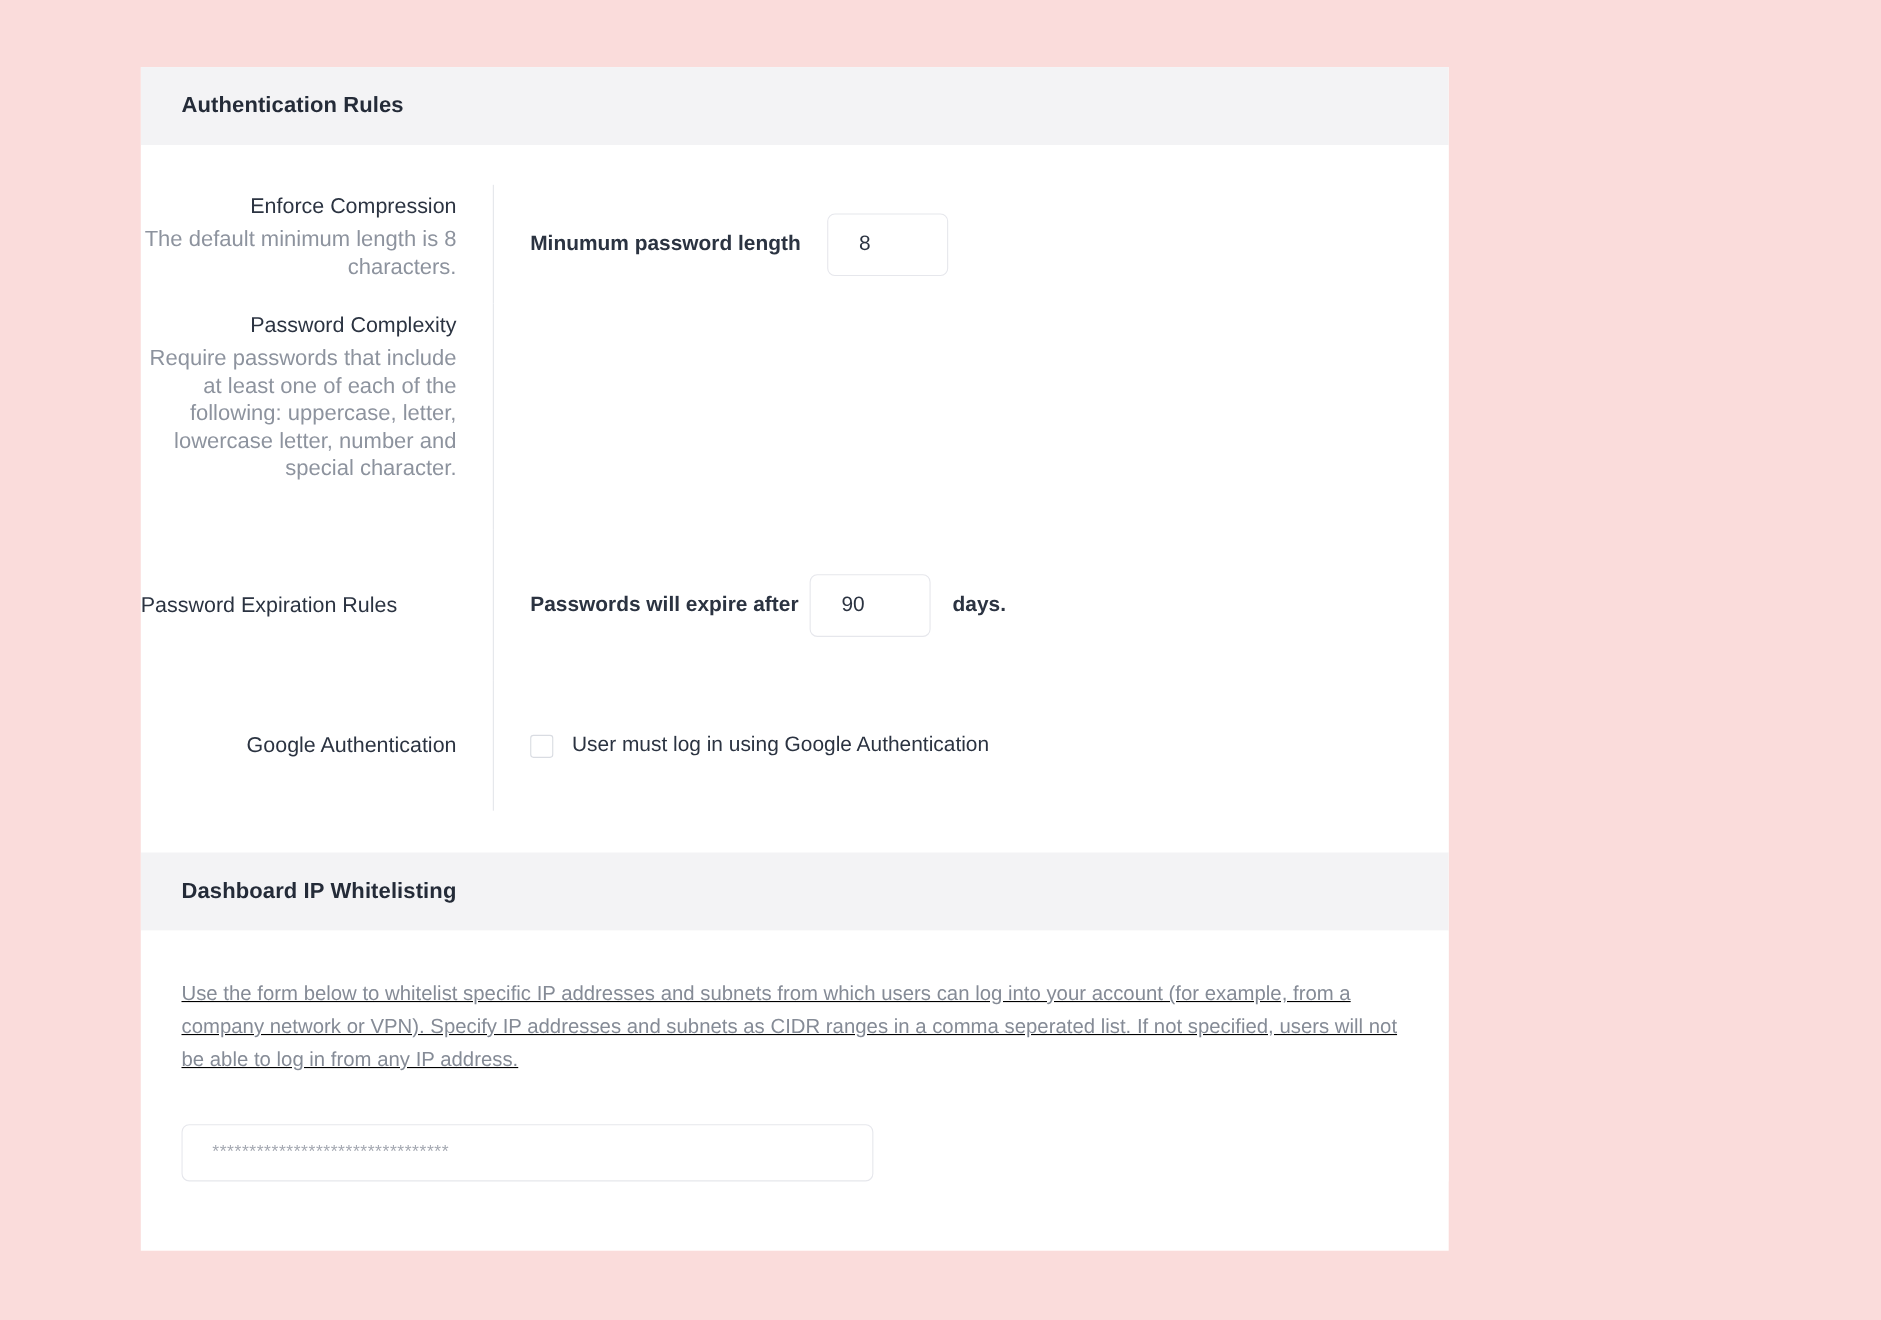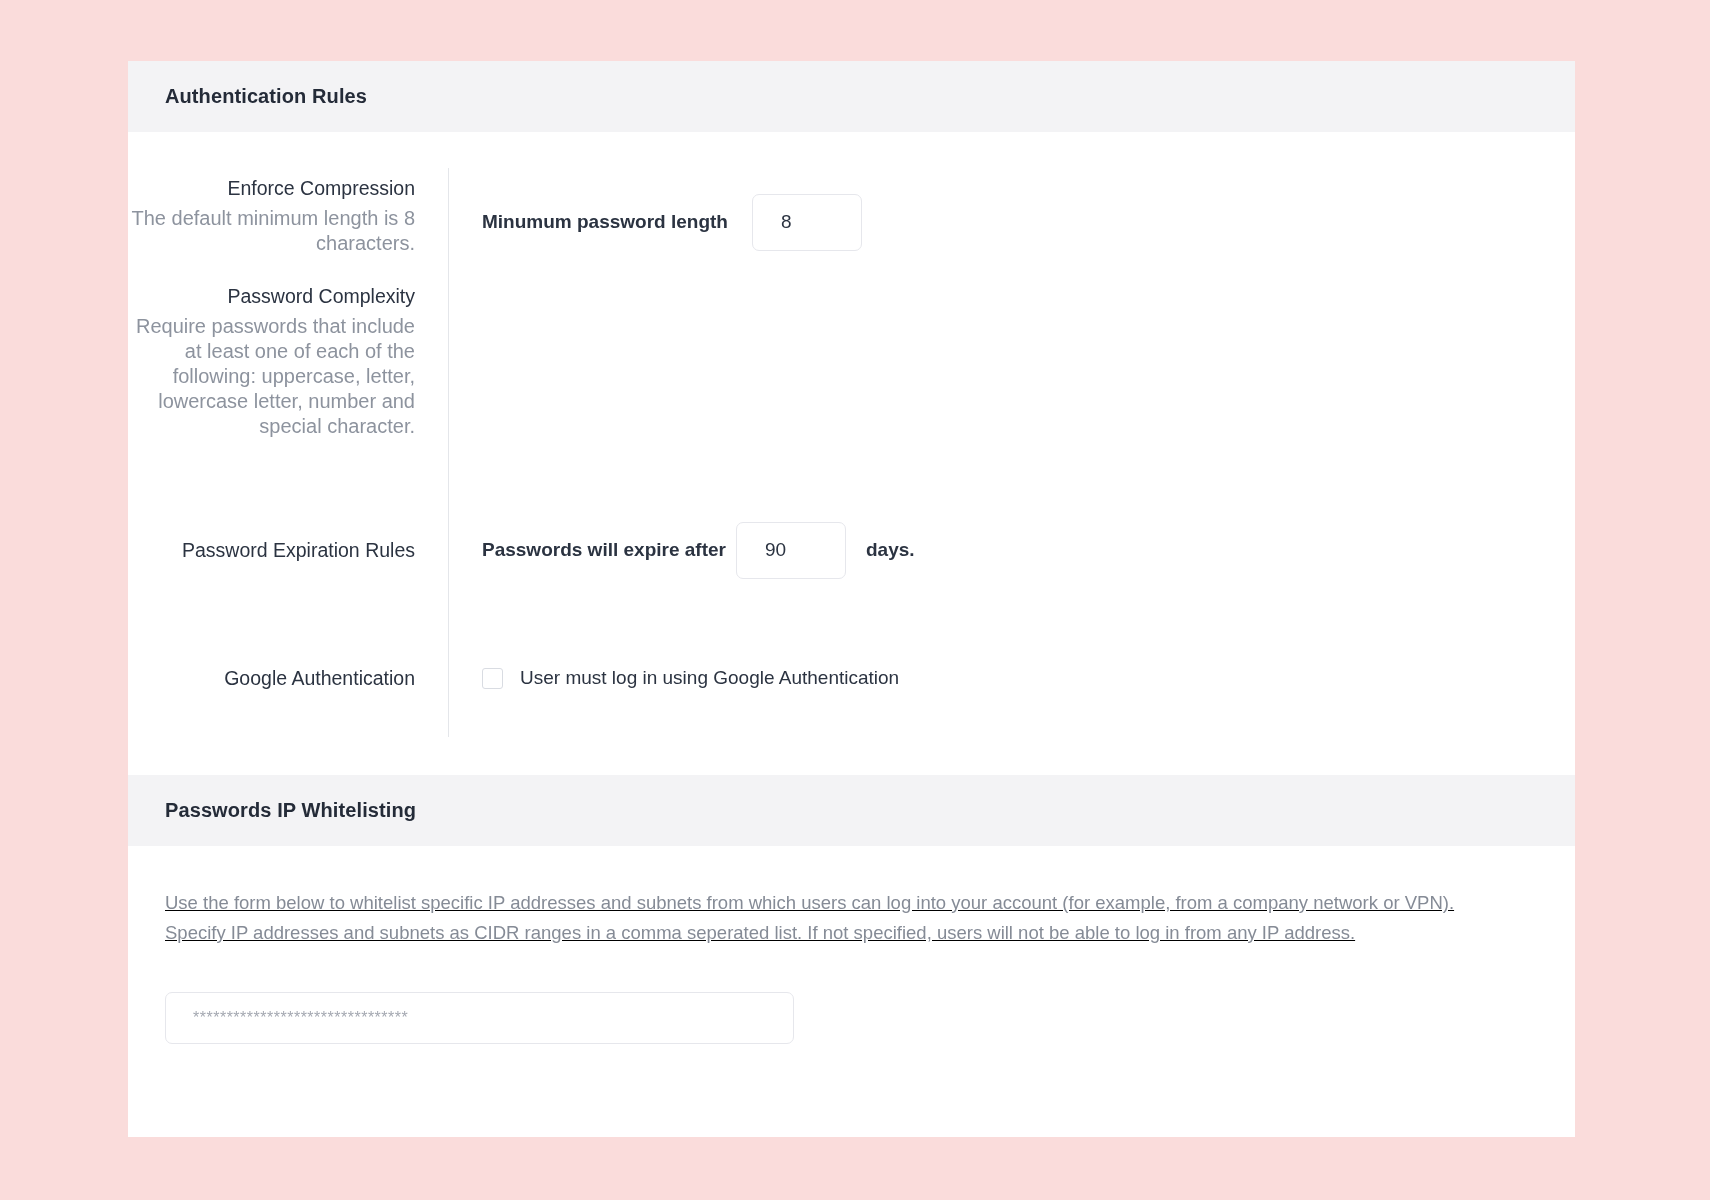--- a/index.html
+++ b/index.html
@@ -13,21 +13,21 @@
   .page {
     position: relative;
     width: 1710px;
     height: 1200px;
     background: #fadcdb;
   }
   .card {
     position: absolute;
     left: 128px;
     top: 61px;
-    width: 1447px;
+    width: 1189px;
     height: 1076px;
     background: #ffffff;
     overflow: hidden;
   }
 
   
   .section-header {
     background: #f3f3f5;
     height: 71px;
     display: flex;
@@ -124,21 +124,21 @@
   
   .row-compression { min-height: 108px; }
   .row-compression .row-control { align-items: center; padding-top: 0; }
   .row-complexity { min-height: 205px; }
   .row-complexity .row-control { align-items: flex-start; padding-top: 56px; }
   .row-expiration { min-height: 138px; }
   .row-google { min-height: 118px; }
 
   .row-compression .row-label { padding-top: 6px; }
   .row-complexity .row-label { padding-top: 6px; }
-  .row-expiration .row-label { display:flex; align-items:center; justify-content:flex-end; padding-top:0;padding-left:36px; }
+  .row-expiration .row-label { display:flex; align-items:center; padding-top:0; }
   .row-google .row-label { display:flex; align-items:center; justify-content:flex-end; padding-top:0; }
 
   .row-expiration .row-control .ctrl-text.pre { margin-right: 10px; }
   .row-expiration .row-control .num-input { margin-right: 20px; }
 
   
   .whitelist-body {
     background: #ffffff;
     padding: 42px 37px 0 37px;
     text-decoration: underline;
@@ -216,21 +216,21 @@
         <div class="divider"></div>
         <div class="row-control">
           <span class="checkbox"></span>
           <span class="check-label">User must log in using Google Authentication</span>
         </div>
       </div>
 
     </div>
 
     <div class="section-header">
-      <span class="title">Passwords IP Whitelisting</span>
+      <span class="title">Dashboard IP Whitelisting</span>
     </div>
 
     <div class="whitelist-body">
       <p class="whitelist-desc">Use the form below to whitelist specific IP addresses and subnets from which users can log into your account (for example, from a company network or VPN). Specify IP addresses and subnets as CIDR ranges in a comma seperated list. If not specified, users will not be able to log in from any IP address.</p>
       <input class="ip-input" type="text" placeholder="********************************" style="">
     </div>
 
   </div>
 </div>
 

